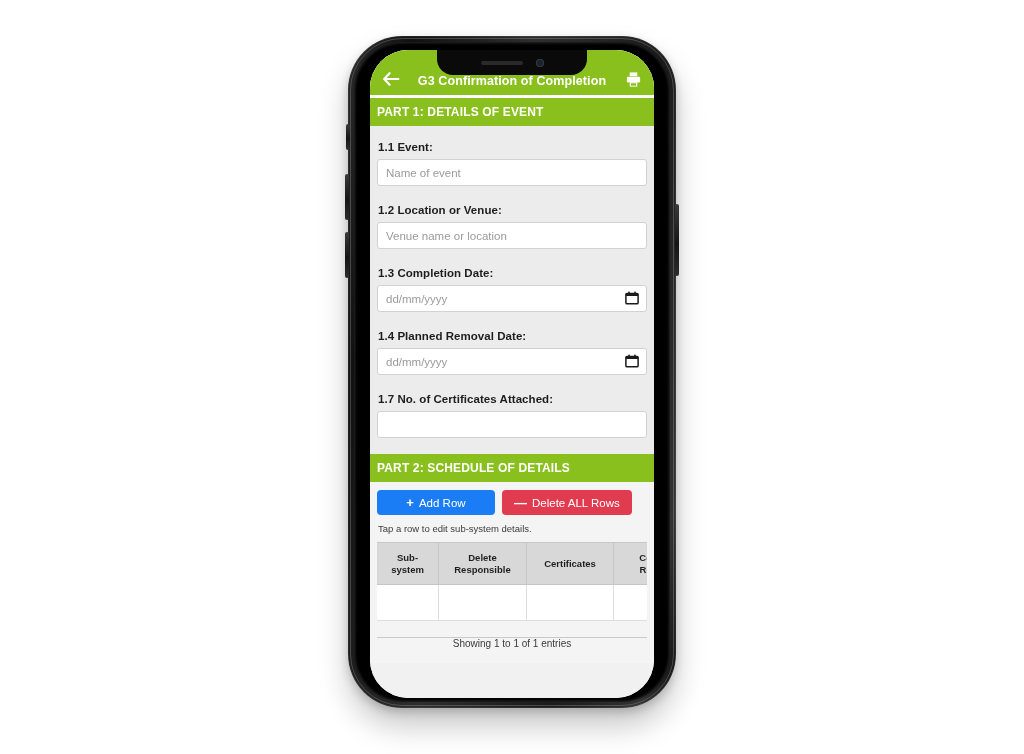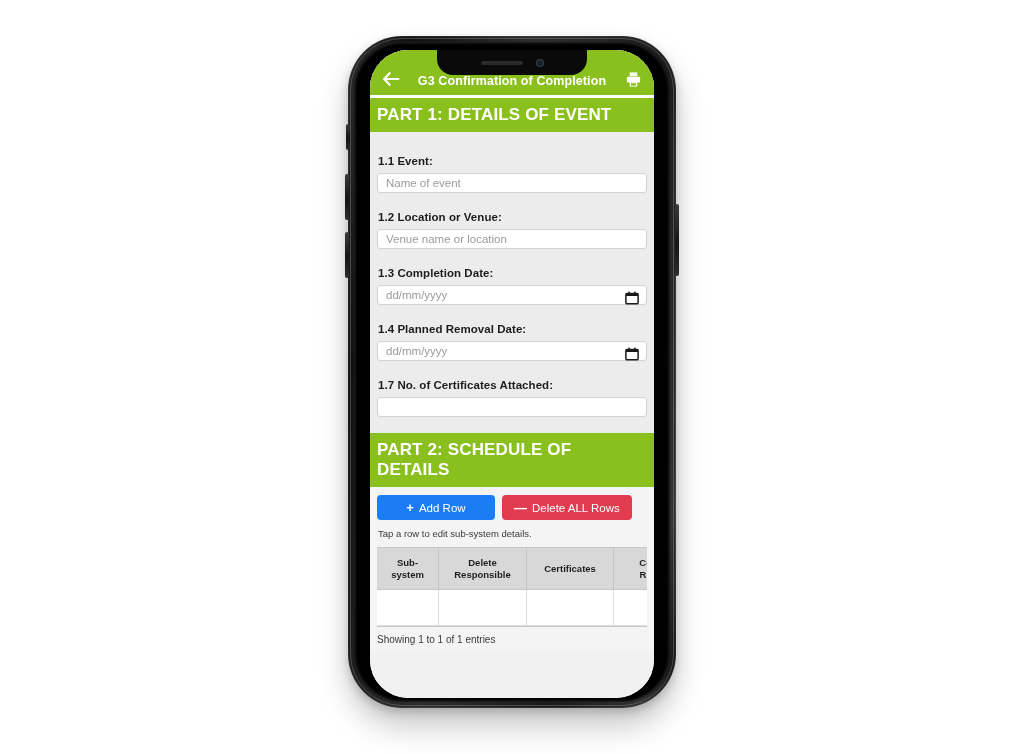--- a/index.html
+++ b/index.html
@@ -144,44 +144,44 @@
     flex: 0 0 auto;
     display: flex;
     align-items: center;
     justify-content: center;
   }
 
   
   .section-banner {
     background: #8ac01d;
     color: #ffffff;
-    font-size: 17px;
+    font-size: 12px;
     font-weight: bold;
     padding: 7px 6px 7px 7px;
     letter-spacing: 0.15px;
     box-sizing: border-box;
   }
   #banner-gap { height: 3px; background: #ffffff; }
 
   
   #form-part1 {
     background: #ececec;
-    padding: 18px 7px 14px 7px;
+    padding: 10px 7px 14px 7px;
     box-sizing: border-box;
   }
   .field-label {
     font-size: 11.5px;
     font-weight: bold;
     color: #1d1d1d;
     margin: 5px 0 6px 1px;
     letter-spacing: 0.05px;
   }
   .text-input {
     width: 100%;
-    height: 20px;
+    height: 27px;
     box-sizing: border-box;
     background: #ffffff;
     border: 1px solid #d2d2d2;
     border-radius: 3px;
     font-size: 11.5px;
     color: #222;
     padding: 0 8px;
     font-family: "Liberation Sans", sans-serif;
     outline: none;
     margin-bottom: 13px;
@@ -261,26 +261,26 @@
     background: #ffffff;
   }
   #col-sub    { width: 62px; }
   #col-person { width: 88px; }
   #col-org    { width: 87px; }
   #col-cert   { width: 98px; }
 
   #table-footer {
     border-top: 1px solid #c9c9c9;
     background: #f4f4f4;
-    text-align: left;
+    text-align: center;
     font-size: 10px;
     color: #3a3a3a;
-    padding-top: 7px;
     height: 26px;
     box-sizing: border-box;
+    margin-top: 16px;
   }
 </style>
 </head>
 <body>
 
 <div id="phone-frame">
 
   <div class="side-btn" id="btn-silent"></div>
   <div class="side-btn" id="btn-volup"></div>
   <div class="side-btn" id="btn-voldown"></div>

